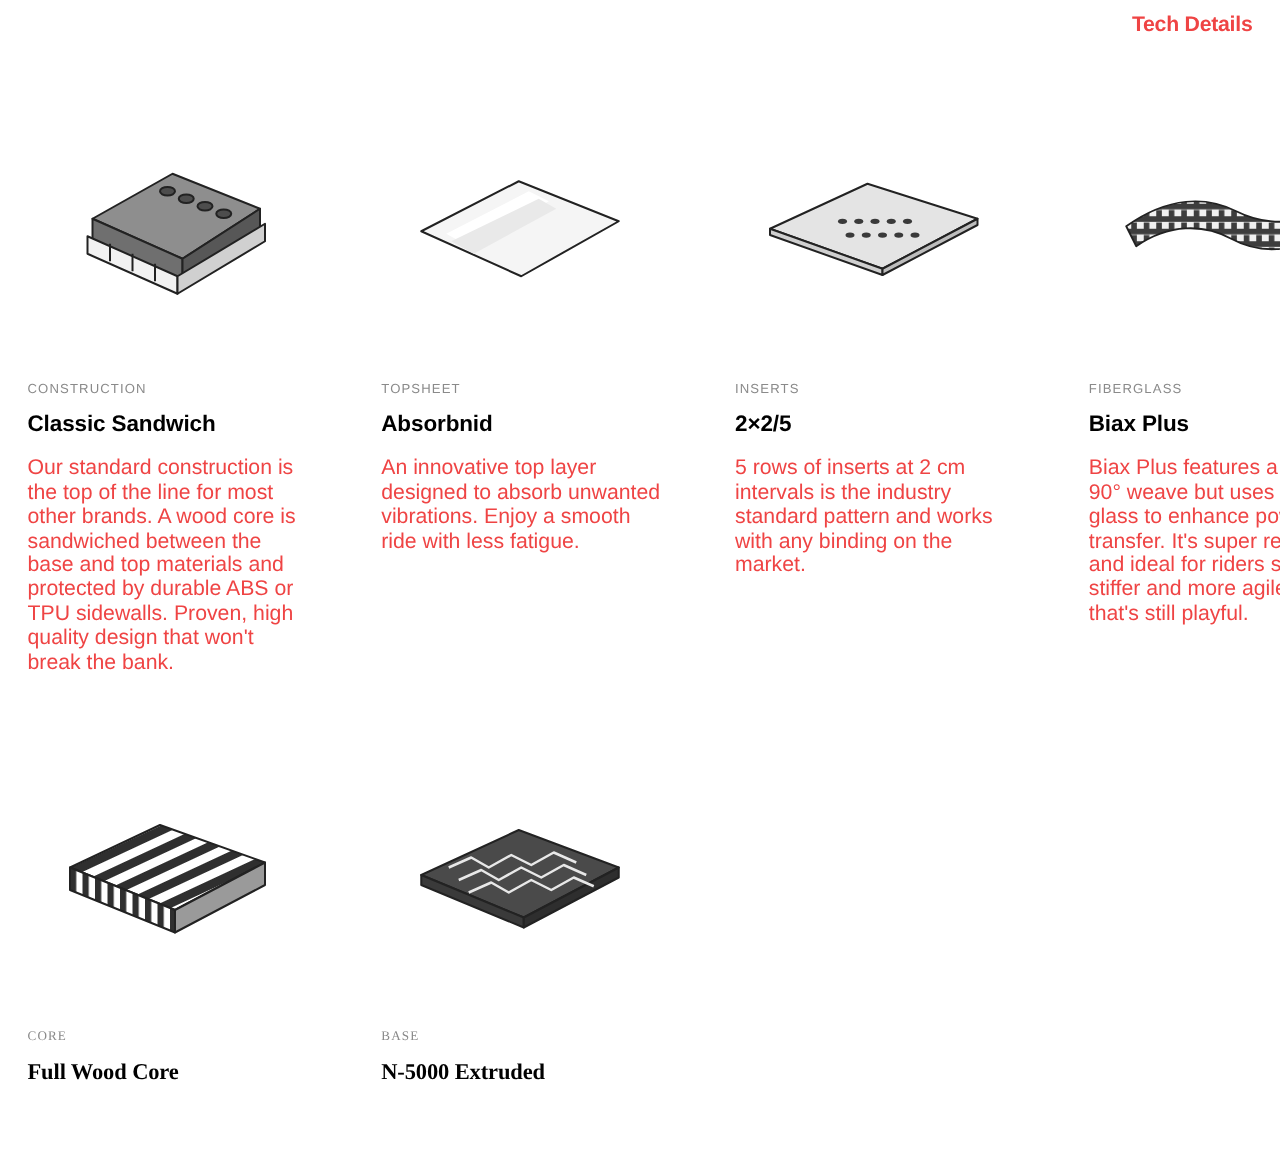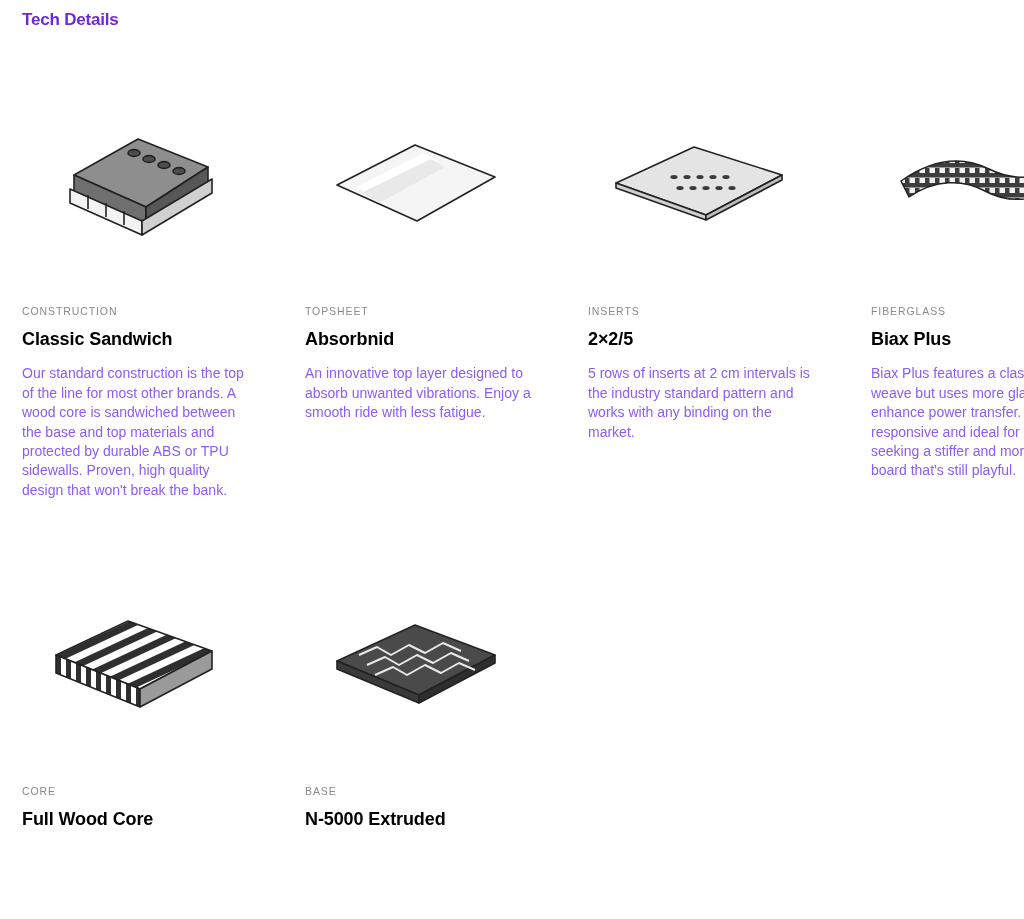--- a/index.html
+++ b/index.html
@@ -19,37 +19,38 @@
   .page {
     width: 1024px;
     height: 919px;
     position: relative;
     padding: 0 22px;
   }
   .page-title {
     font-size: 17px;
     font-weight: bold;
     letter-spacing: -0.2px;
-    color: #6d28d9;
+    color: #ef4444;
     margin: 10px 0 0 0;
     line-height: 1.2;
+    text-align: right;
   }
   .grid {
     margin-top: 40px;
     display: grid;
     grid-template-columns: repeat(4, 251px);
     column-gap: 0px;
     row-gap: 0px;
     gap: 32px;
   }
   .cell {
     width: 251px;
     padding-right: 24px;
   }
-  .row2 { margin-top: 18px; }
+  .row2 { margin-top: 18px; font-family: Liberation Serif, serif; }
   .fig {
     height: 235px;
     display: flex;
     align-items: center;
     justify-content: center;
   }
   .fig svg { display: block; }
   .eyebrow {
     font-size: 10.5px;
     letter-spacing: 0.9px;
@@ -58,23 +59,23 @@
     margin: 0 0 7px 0;
   }
   .name {
     font-size: 18px;
     font-weight: bold;
     color: #000000;
     margin: 12px 0 14px 0;
     letter-spacing: -0.1px;
   }
   .desc {
-    font-size: 14px;
+    font-size: 17px;
     line-height: 19.4px;
-    color: #8b5cf6;
+    color: #ef4444;
     margin: 0;
   }
 </style>
 </head>
 <body>
 
 <div class="page">
 
   <h1 class="page-title">Tech Details</h1>
 

